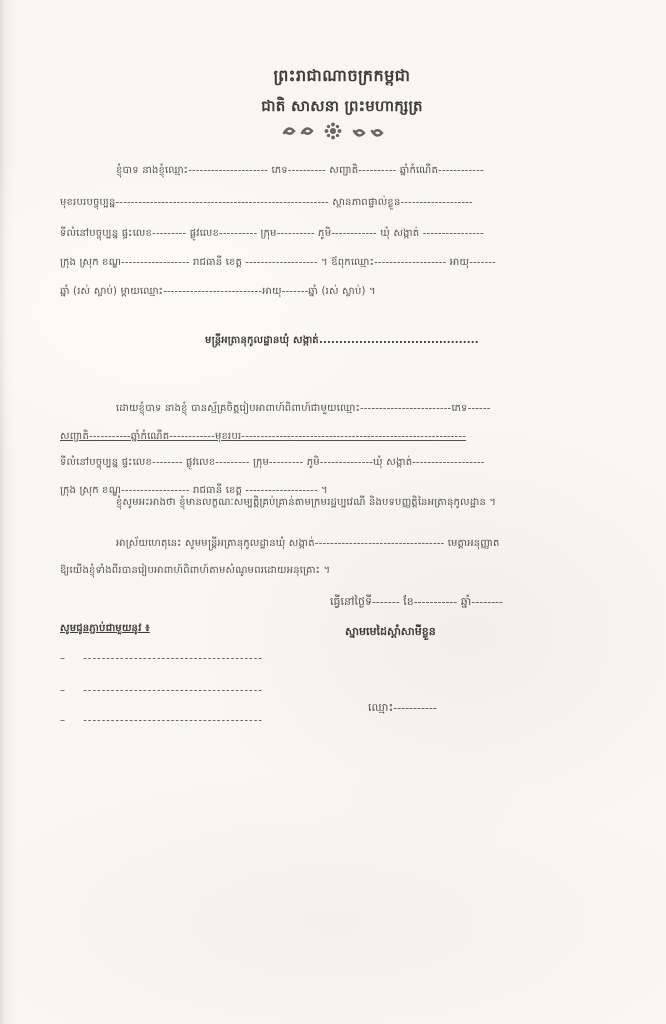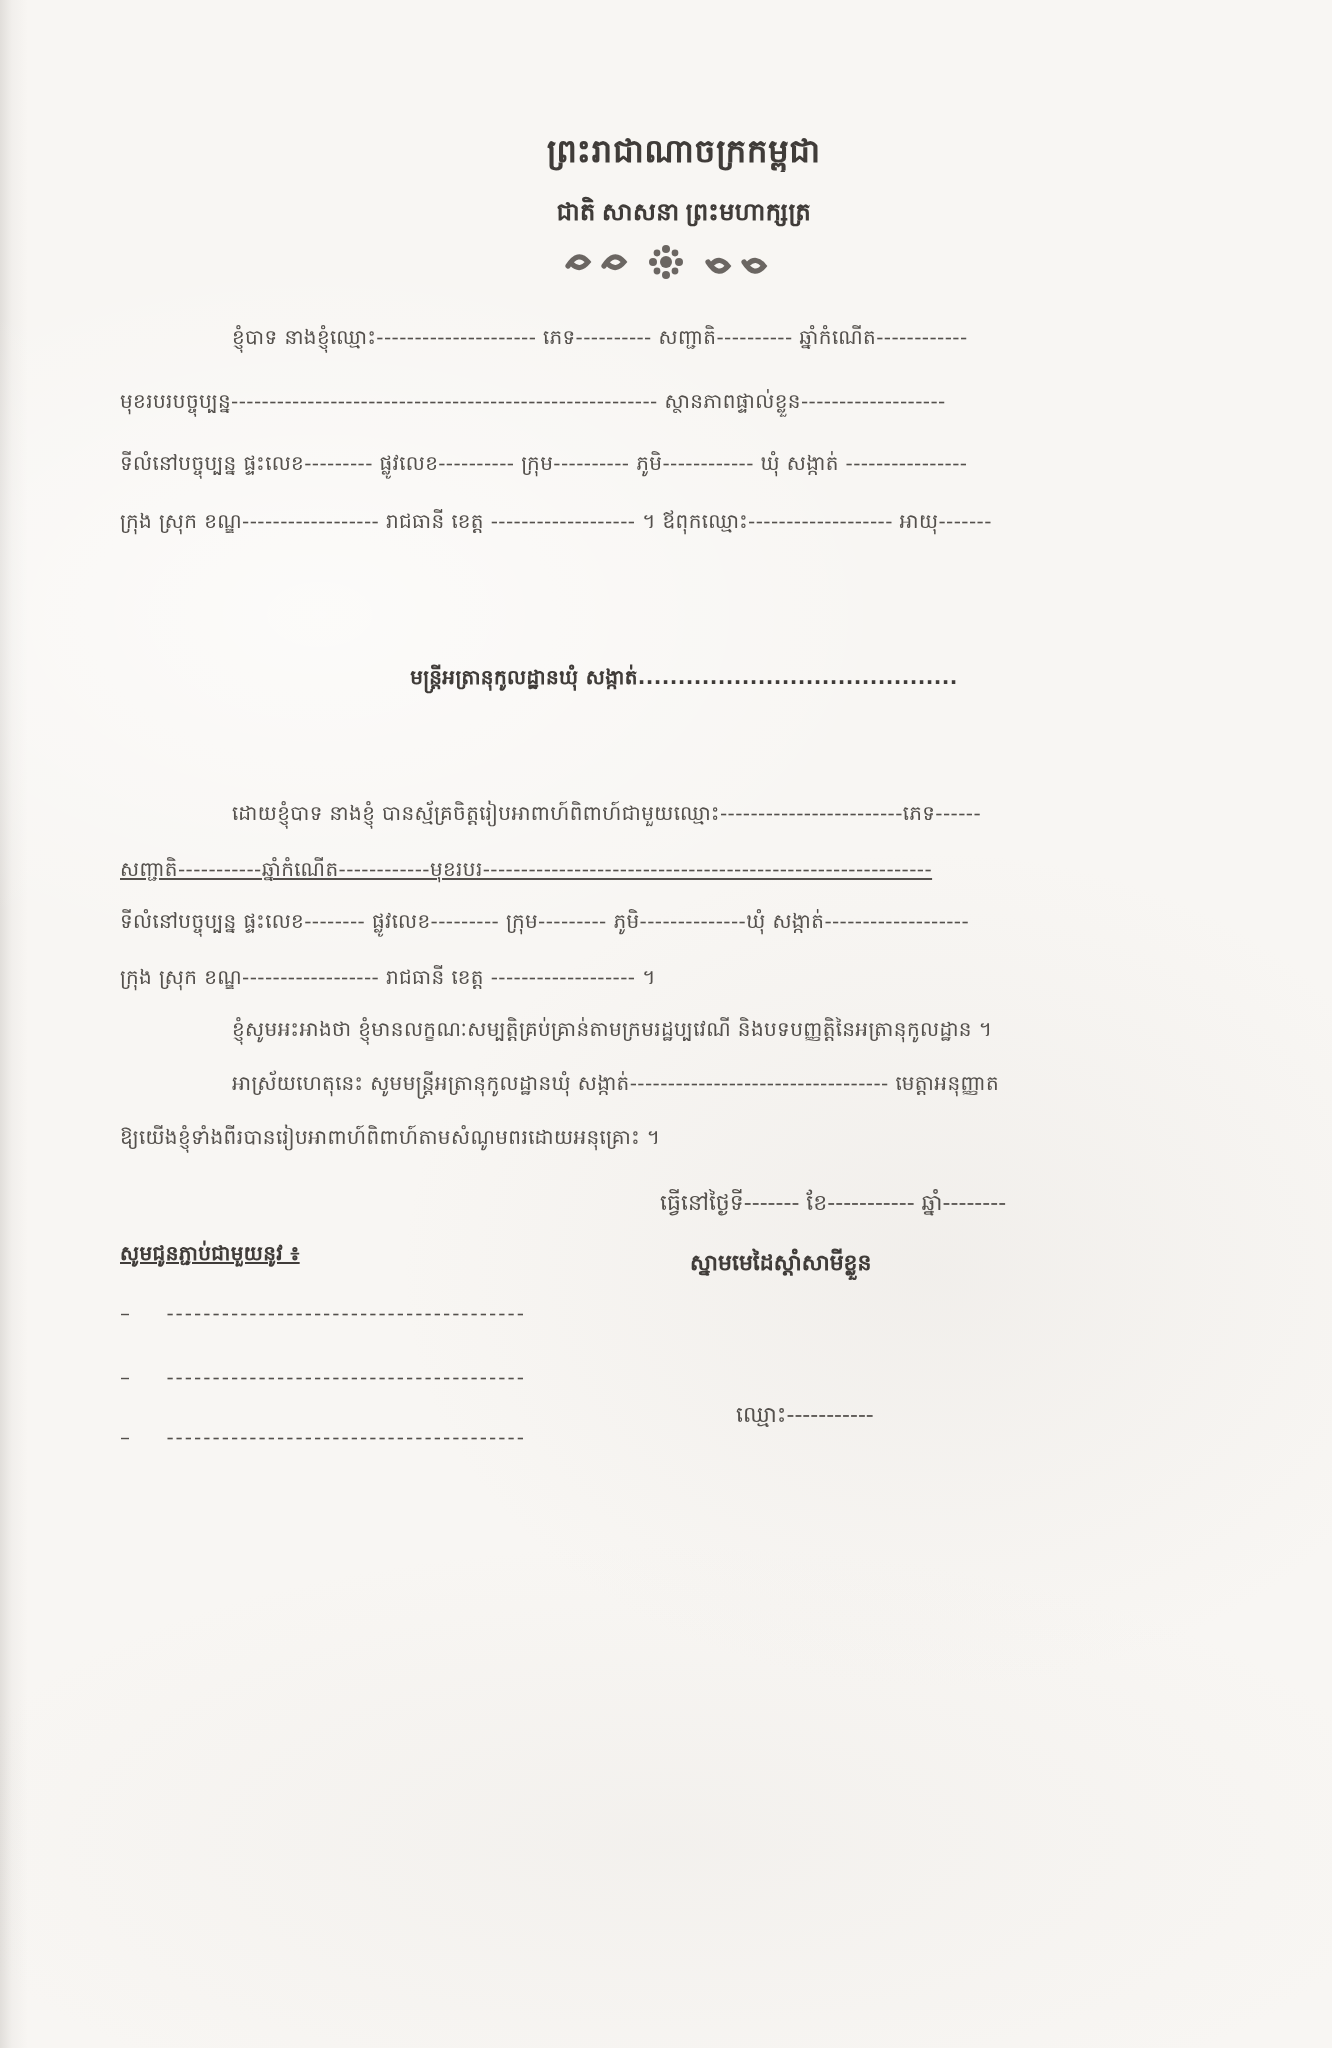--- a/index.html
+++ b/index.html
@@ -42,21 +42,21 @@
   .attach-item{ display:flex; align-items:center; gap:18px; }
   .attach-item .dashline{ letter-spacing:1px; }
   .right-block{ position:absolute; white-space:nowrap; font-size:11px; }
 </style>
 </head>
 <body>
 
 <div class="page">
 
   <div class="line center bold header-line" style="top:66px;">ព្រះរាជាណាចក្រកម្ពុជា</div>
-  <div class="line center bold" style="top:96px; font-size:12px;font-family:Liberation Serif, serif;">ជាតិ សាសនា ព្រះមហាក្សត្រ</div>
+  <div class="line center bold" style="top:96px; font-size:15px;">ជាតិ សាសនា ព្រះមហាក្សត្រ</div>
 
   <div class="ornament">
     <svg width="110" height="22" viewBox="0 0 110 22" aria-hidden="true">
       <g fill="none" stroke="#6b6662" stroke-width="2.6" stroke-linecap="round">
         <path d="M6 13 q5 -8 10 -2 q-4 5 -8 1"></path>
         <path d="M24 13 q5 -8 10 -2 q-4 5 -8 1"></path>
         <path d="M76 11 q5 8 10 2 q-4 -5 -8 -1"></path>
         <path d="M94 11 q5 8 10 2 q-4 -5 -8 -1"></path>
       </g>
       <g fill="#6b6662">
@@ -70,30 +70,31 @@
         <circle cx="50.5" cy="15.5" r="1.7"></circle>
         <circle cx="59.5" cy="15.5" r="1.7"></circle>
       </g>
     </svg>
   </div>
 
   <div class="line indent" style="top:160px;">ខ្ញុំបាទ នាងខ្ញុំឈ្មោះ--------------------- ភេទ---------- សញ្ជាតិ---------- ឆ្នាំកំណើត------------</div>
   <div class="line" style="top:192px;">មុខរបរបច្ចុប្បន្ន-------------------------------------------------------- ស្ថានភាពផ្ទាល់ខ្លួន-------------------</div>
   <div class="line" style="top:223px;">ទីលំនៅបច្ចុប្បន្ន ផ្ទះលេខ--------- ផ្លូវលេខ---------- ក្រុម---------- ភូមិ------------ ឃុំ សង្កាត់ ----------------</div>
   <div class="line" style="top:252px;">ក្រុង ស្រុក ខណ្ឌ------------------ រាជធានី ខេត្ត ------------------- ។ ឪពុកឈ្មោះ------------------- អាយុ-------</div>
+  <div class="line" style="top:281px;">ឆ្នាំ (រស់ ស្លាប់) ម្ដាយឈ្មោះ--------------------------អាយុ-------ឆ្នាំ (រស់ ស្លាប់) ។</div>
 
   <div class="line center bold" style="top:330px;">មន្ត្រីអត្រានុកូលដ្ឋានឃុំ សង្កាត់........................................</div>
 
 
   <div class="line indent" style="top:398px;">ដោយខ្ញុំបាទ នាងខ្ញុំ បានស្ម័គ្រចិត្តរៀបអាពាហ៍ពិពាហ៍ជាមួយឈ្មោះ------------------------ភេទ------</div>
   <div class="line" style="top:426px;text-decoration:underline;">សញ្ជាតិ-----------ឆ្នាំកំណើត------------មុខរបរ-----------------------------------------------------------</div>
   <div class="line" style="top:452px;">ទីលំនៅបច្ចុប្បន្ន ផ្ទះលេខ-------- ផ្លូវលេខ--------- ក្រុម--------- ភូមិ--------------ឃុំ សង្កាត់-------------------</div>
   <div class="line" style="top:480px;">ក្រុង ស្រុក ខណ្ឌ------------------ រាជធានី ខេត្ត ------------------- ។</div>
 
-  <div class="line indent" style="top:506px;">ខ្ញុំសូមអះអាងថា ខ្ញុំមានលក្ខណៈសម្បត្តិគ្រប់គ្រាន់តាមក្រមរដ្ឋប្បវេណី និងបទបញ្ញត្តិនៃអត្រានុកូលដ្ឋាន ។</div>
+  <div class="line indent" style="top:492px;">ខ្ញុំសូមអះអាងថា ខ្ញុំមានលក្ខណៈសម្បត្តិគ្រប់គ្រាន់តាមក្រមរដ្ឋប្បវេណី និងបទបញ្ញត្តិនៃអត្រានុកូលដ្ឋាន ។</div>
   <div class="line indent" style="top:533px;">អាស្រ័យហេតុនេះ សូមមន្ត្រីអត្រានុកូលដ្ឋានឃុំ សង្កាត់---------------------------------- មេត្តាអនុញ្ញាត</div>
   <div class="line" style="top:560px;">ឱ្យយើងខ្ញុំទាំងពីរបានរៀបអាពាហ៍ពិពាហ៍តាមសំណូមពរដោយអនុគ្រោះ ។</div>
 
   <div class="right-block" style="top:594px; left:330px;">ធ្វើនៅថ្ងៃទី------- ខែ----------- ឆ្នាំ--------</div>
   <div class="right-block bold" style="top:624px; left:345px;">ស្នាមមេដៃស្តាំសាមីខ្លួន</div>
   <div class="right-block" style="top:700px; left:368px;">ឈ្មោះ-----------</div>
 
   <div class="line bold underline" style="top:618px; right:360px;">សូមជូនភ្ជាប់ជាមួយនូវ ៖</div>
   <div class="line attach-item" style="top:648px; right:380px;">
     <span>–</span>

